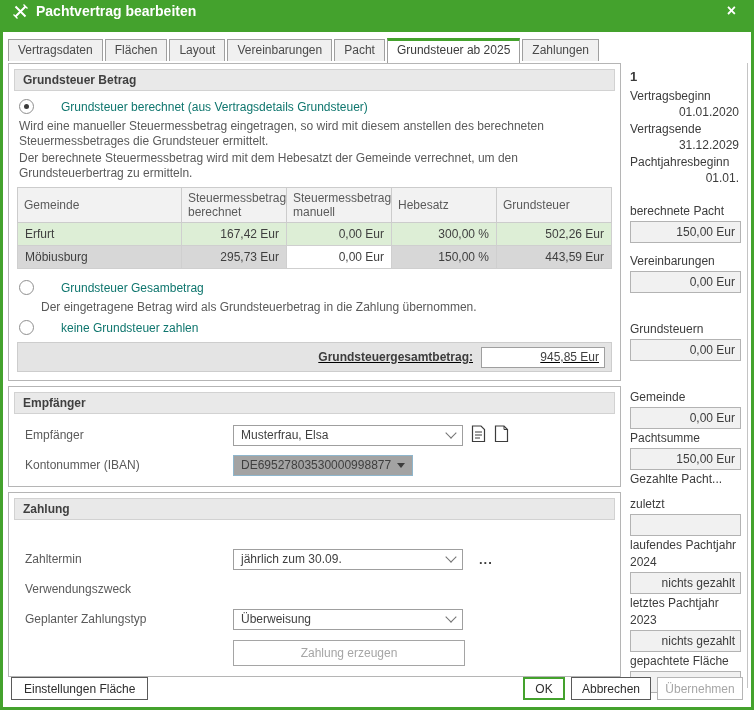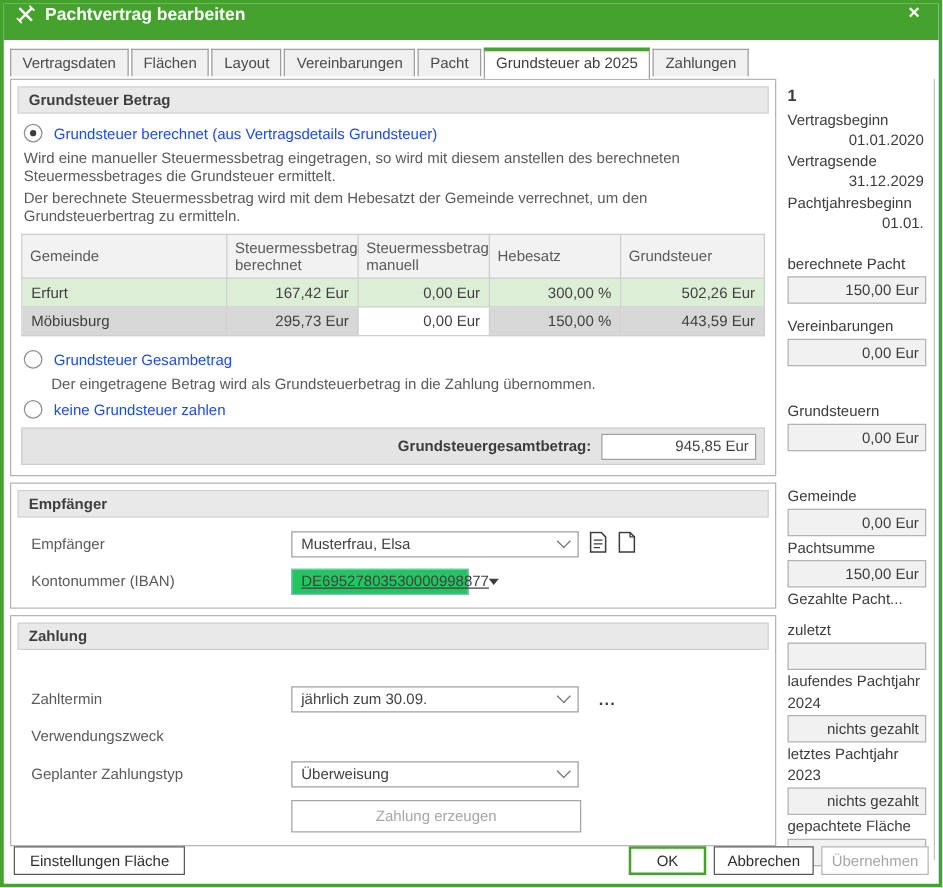--- a/index.html
+++ b/index.html
@@ -15,58 +15,58 @@
   .tab{background:#f0f0f0;border:1px solid #9f9f9f;border-bottom:none;padding:3px 9px 4px;font-size:12px;color:#4a4a4a;margin-right:2px;white-space:nowrap;}
   .tab.active{background:#fff;border-top:3px solid #44a22d;padding:2px 9px 6px;margin-bottom:-2px;color:#3c3c3c;position:relative;z-index:2;}
   
   .content{display:flex;padding:2px 3px 0 5px;}
   .leftcol{width:613px;flex:0 0 auto;}
   .sidepanel{flex:1;padding:4px 6px 0 7px;border-right:1px solid #c4c4c4;margin-left:2px;font-size:12px;color:#3c3c3c;height:625px;box-sizing:border-box;}
   
   .group{border:1px solid #b5b5b5;margin-bottom:5px;background:#fff;}
   .group-header{background:#e9e9e9;border:1px solid #d2d2d2;margin:5px;padding:3px 8px;font-size:12px;font-weight:bold;color:#3f3f3f;}
   .para{font-size:12px;color:#5a5a5a;line-height:15px;padding:0 10px;margin:2px 0;}
-  .radio-row{display:flex;align-items:center;gap:9px;padding:3px 10px;font-size:12px;color:#1d4ed8;}
+  .radio-row{display:flex;align-items:center;gap:27px;padding:3px 10px;font-size:12px;color:#0f766e;}
   .radio{width:13px;height:13px;border:1px solid #8f8f8f;border-radius:50%;background:#fff;display:inline-flex;align-items:center;justify-content:center;flex:0 0 auto;}
   .radio.sel::after{content:"";width:5px;height:5px;border-radius:50%;background:#3c3c3c;}
   
   table.gtab{border-collapse:collapse;margin:6px 8px 8px;width:594px;font-size:12px;table-layout:fixed;}
   table.gtab th{background:#f2f2f2;color:#5a5a5a;font-weight:normal;text-align:left;border:1px solid #cccccc;padding:3px 6px;line-height:14px;vertical-align:middle;}
   table.gtab td{border:1px solid #cfcfcf;padding:4px 7px;color:#3f3f3f;}
   td.num,th.num{text-align:right;}
   tr.row-green td{background:#ddeed6;}
   tr.row-gray td{background:#d7d7d7;}
   tr.row-gray td.white-cell{background:#ffffff;}
   
-  .total-bar{margin:4px 8px 8px;background:#e4e4e4;border:1px solid #cdcdcd;height:28px;display:flex;align-items:center;justify-content:flex-end;gap:8px;padding:0 6px;}
+  .total-bar{margin:4px 8px 8px;background:#e4e4e4;border:1px solid #cdcdcd;height:28px;display:flex;align-items:center;justify-content:flex-end;gap:8px;padding:0 6px;text-decoration:underline;}
   .total-label{font-size:12px;font-weight:bold;color:#3c3c3c;}
   .total-input{width:112px;height:19px;border:1px solid #9f9f9f;background:#fff;font-size:12px;color:#3f3f3f;text-align:right;padding:0 5px;font-family:"Liberation Sans",sans-serif;}
   
   .form-row{display:flex;align-items:center;padding:4px 0 4px 16px;font-size:12px;color:#5a5a5a;min-height:22px;}
   .form-label{width:208px;flex:0 0 auto;}
   .combo{width:230px;height:21px;box-sizing:border-box;border:1px solid #9f9f9f;background:#fff;display:flex;align-items:center;justify-content:space-between;padding:0 7px;color:#3f3f3f;}
   .combo .chev{width:7px;height:7px;border-right:1.5px solid #737373;border-bottom:1.5px solid #737373;transform:rotate(45deg);margin-top:-4px;flex:0 0 auto;}
-  .combo.iban{width:142px;background:#22c55e;border-color:#8fb6cc;text-decoration:underline;}
+  .combo.iban{width:180px;background:#a3a3a3;border-color:#8fb6cc;}
   .tri{width:0;height:0;border-left:4px solid transparent;border-right:4px solid transparent;border-top:5px solid #3c3c3c;flex:0 0 auto;}
   .text-input{width:230px;height:21px;box-sizing:border-box;border:1px solid #9f9f9f;background:#fff;font-size:12px;color:#3f3f3f;padding:0 6px;font-family:"Liberation Sans",sans-serif;}
   .doc-icons{display:flex;align-items:center;gap:8px;margin-left:8px;}
   .more-dots{font-size:13px;font-weight:bold;color:#3c3c3c;margin-left:16px;letter-spacing:1px;}
   .btn-disabled{width:230px;height:24px;margin:6px 0 10px 224px;border:1px solid #a5a5a5;background:#fff;color:#a6a6a6;font-size:12px;display:flex;align-items:center;justify-content:center;}
   
   .sp-index{font-weight:bold;font-size:13px;margin:2px 0 4px;}
   .sp-label{margin-top:1px;line-height:16px;}
   .sp-value-plain{text-align:right;line-height:16px;padding-right:2px;}
   .sp-box{background:#f1f1f1;border:1px solid #b3b3b3;height:20px;display:flex;align-items:center;justify-content:flex-end;padding:0 5px;margin:2px 0 1px;}
   .sp-box.empty{background:#f1f1f1;}
   .sp-gap-s{height:8px;} .sp-gap-m{height:16px;} .sp-gap-l{height:26px;}
   
   .footer{position:absolute;left:8px;right:8px;bottom:7px;display:flex;align-items:center;}
   .btn{height:23px;box-sizing:border-box;background:#fff;font-size:12px;color:#2e2e2e;display:flex;align-items:center;justify-content:center;padding:0 12px;}
   .btn-settings{border:1px solid #5a5a5a;}
-  .btn-ok{border:2px solid #44a22d;width:62px;margin-left:auto;}
+  .btn-ok{border:2px solid #44a22d;width:42px;margin-left:auto;}
   .btn-cancel{border:1px solid #5a5a5a;width:80px;margin-left:6px;}
   .btn-apply{border:1px solid #b5b5b5;width:86px;margin-left:6px;color:#a6a6a6;}
 </style>
 </head>
 <body>
 
 <div class="window">
 
   <div class="titlebar">
     <span class="app-icon">

